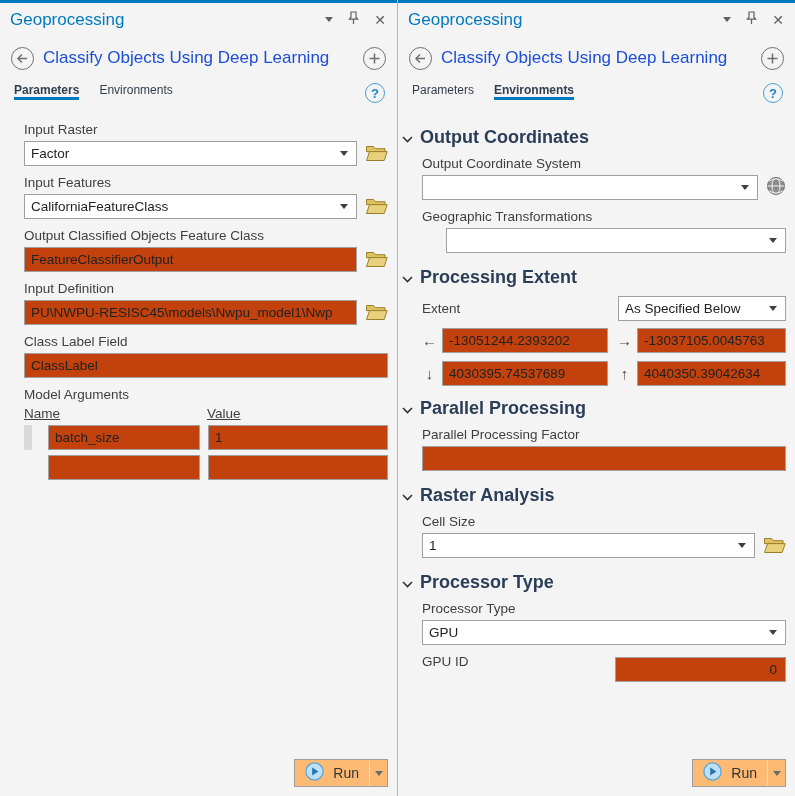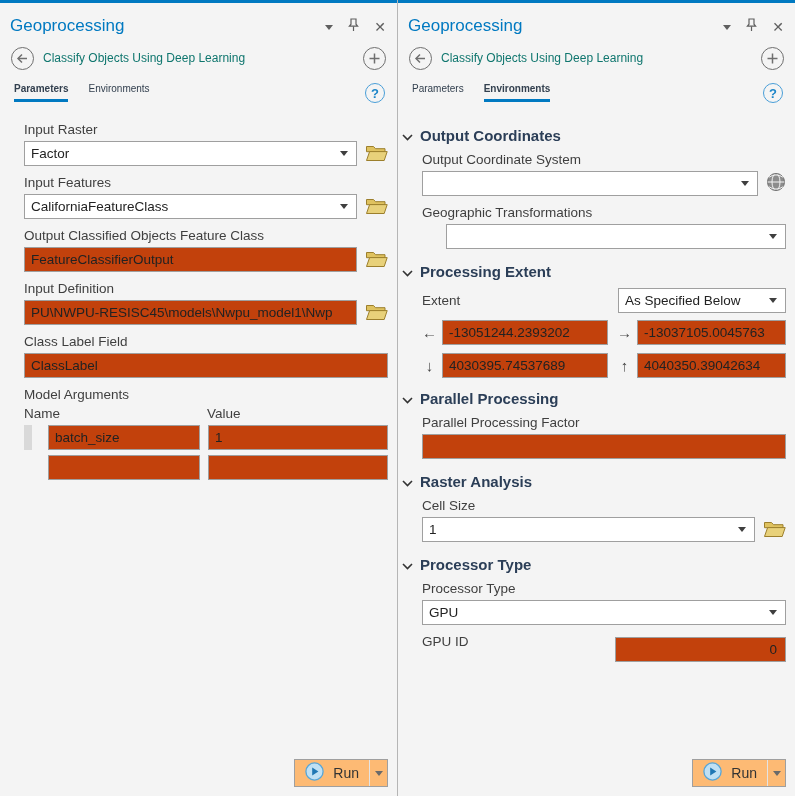--- a/index.html
+++ b/index.html
@@ -3,62 +3,62 @@
 <meta charset="utf-8">
 <style>
   * { margin:0; padding:0; box-sizing:border-box; }
   html,body { width:795px; height:796px; }
   body { font-family:"Liberation Sans", sans-serif; background:#e9e9e9; overflow:hidden; }
   .app { display:flex; width:795px; height:796px; }
   .panel { width:397px; height:796px; background:#f4f4f4; display:flex; flex-direction:column; border-top:3px solid #0079c1; }
   .divider { width:1px; background:#b5b5b5; }
 
   
-  .panel-header { height:33px; display:flex; align-items:flex-end; padding:0 11px 0 10px; flex:none; }
+  .panel-header { height:33px; display:flex; align-items:center; padding:0 11px 0 10px; flex:none; }
   .panel-title { color:#0079c1; font-size:17px; flex:1; white-space:nowrap; }
   .win-icons { display:flex; align-items:center; gap:15px; }
   .tri-down { width:0; height:0; border-top:5px solid #5f5f5f; border-left:4.5px solid transparent; border-right:4.5px solid transparent; }
   .close-x { font-size:14px; color:#5f5f5f; line-height:1; }
 
   
   .tool-header { height:44px; display:flex; align-items:center; padding:0 11px; gap:9px; flex:none; }
   .circle-btn { width:23px; height:23px; border:1.6px solid #6f6f6f; border-radius:50%; display:flex; align-items:center; justify-content:center; color:#6f6f6f; flex:none; background:transparent; }
-  .tool-title { flex:1; font-size:12px; color:#0f766e; white-space:nowrap; overflow:hidden; }
+  .tool-title { flex:1; font-size:17px; color:#1d4ed8; white-space:nowrap; overflow:hidden; }
 
   
   .tabs { height:34px; display:flex; align-items:flex-start; padding:3px 12px 0 14px; gap:20px; flex:none; }
-  .tab { font-size:10px; color:#33404f; padding-bottom:5px; border-bottom:3px solid transparent; cursor:default; white-space:nowrap; }
+  .tab { font-size:12px; color:#33404f; border-bottom:3px solid transparent; cursor:default; white-space:nowrap; }
   .tab.active { font-weight:bold; border-bottom-color:#0079c1; }
   .help-btn { margin-left:auto; width:20px; height:20px; border:1.5px solid #4a9fd8; border-radius:50%; color:#1c85c8; font-size:13px; font-weight:bold; display:flex; align-items:center; justify-content:center; background:transparent; }
 
   
   .content { flex:1; padding:8px 9px 0 24px; overflow:hidden; }
   .content.env { padding-left:4px; }
   .field { margin-bottom:9px; }
   .field-label { font-size:13.5px; color:#3f3f3f; margin-bottom:4px; white-space:nowrap; }
   .control-row { display:flex; align-items:center; gap:8px; }
   .combo { height:25px; background:#fff; border:1px solid #9f9f9f; display:flex; align-items:center; font-size:13.5px; color:#222; padding:0 8px 0 6px; flex:1; min-width:0; }
   .combo .val { flex:1; white-space:nowrap; overflow:hidden; }
   .combo-caret { width:0; height:0; border-top:5px solid #3f3f3f; border-left:4px solid transparent; border-right:4px solid transparent; flex:none; }
   input.tb { height:25px; border:1px solid #9f9f9f; background:#c2410c; font:13.5px "Liberation Sans",sans-serif; padding:10px 6px; color:#222; flex:1; min-width:0; width:100%; }
   .icon-btn { flex:none; background:transparent; border:none; padding:0; display:flex; align-items:center; }
 
   
-  .ma-headers { display:flex; font-size:13.5px; color:#3f3f3f; margin-bottom:4px; }
+  .ma-headers { display:flex; font-size:13.5px; color:#3f3f3f; margin-bottom:4px;text-decoration:underline; }
   .ma-h-name { width:183px; }
   .ma-row { display:flex; margin-bottom:5px; align-items:stretch; }
   .ma-sel { width:8px; background:#d9d9d9; margin-right:16px; flex:none; }
   .ma-sel.empty { background:transparent; }
   .ma-name { width:152px; margin-right:8px; flex:none; }
   .ma-name input, .ma-value input { width:100%; }
   .ma-value { flex:1; }
 
   
   .section { margin-bottom:7px; }
-  .sec-header { display:flex; align-items:center; gap:7px; padding:5px 0 8px 0; font-size:15px; font-weight:bold; color:#2b3e57; background:transparent; border:none; }
+  .sec-header { display:flex; align-items:center; gap:7px; padding:5px 0 8px 0; font-size:18px; font-weight:bold; color:#2b3e57; background:transparent; border:none; }
   .sec-body { margin-left:20px; }
   .indent { margin-left:24px; }
   .extent-head { display:flex; align-items:center; justify-content:space-between; margin-bottom:7px; }
   .extent-head .field-label { margin-bottom:0; }
   .combo.w-mode { flex:none; width:168px; }
   .extent-grid { display:grid; grid-template-columns:1.1fr 1fr; gap:8px 9px; }
   .extent-cell { display:flex; align-items:center; gap:5px; }
   .extent-arrow { font-size:15px; font-weight:bold; color:#4a4a4a; width:15px; text-align:center; flex:none; }
   .gpuid-row { display:flex; align-items:center; justify-content:space-between; margin-top:9px; }
   .gpuid-row input { flex:none; width:171px; text-align:right; padding-right:8px; }

